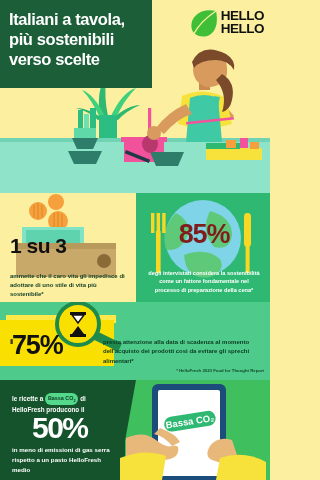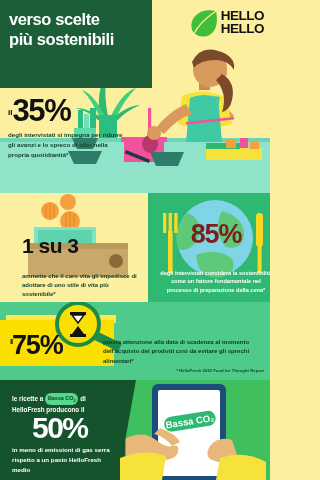--- a/index.html
+++ b/index.html
@@ -62,21 +62,21 @@
     font-size: 8px; vertical-align: super;
     font-weight: bold;
   }
   .body-txt {
     font-size: 6.2px; line-height: 1.55;
     color: #14412A; margin-top: 5px;
     font-weight: 600;
   }
   
   .sec-two {
-    position: absolute; left: 12px; top: 193px;
+    position: absolute; left: 0; top: 193px;
     width: 236px; height: 109px;
   }
   .sec-two-left {
     position: absolute; left: 0; top: 0;
     width: 136px; height: 109px;
     background: #FCF0A0; overflow: hidden;
   }
   .sec-two-right {
     position: absolute; left: 136px; top: 0;
     width: 134px; height: 109px;
@@ -251,41 +251,36 @@
       </g>
 
       <rect x="206" y="148" width="56" height="12" rx="1.5" fill="#F7E23C"></rect>
       <rect x="206" y="143" width="34" height="6" fill="#2EB872"></rect>
       <rect x="226" y="140" width="10" height="8" fill="#F5A03C"></rect>
       <rect x="240" y="138" width="8" height="10" fill="#F2529B"></rect>
       <rect x="250" y="142" width="9" height="7" fill="#F5A03C"></rect>
     </svg>
 
     <div class="title-panel">
+      <div class="title-text">Italiani a tavola,</div>
+      <div class="title-text">più sostenibili</div>
       <div class="title-text">verso scelte</div>
-      <div class="title-text">più sostenibili</div>
     </div>
 
     <div class="logo-wrap">
       <svg class="logo-leaf" viewBox="0 0 40 40">
         <path d="M34 6 C16 2 4 12 4 24 C4 32 10 37 18 37 C30 37 38 26 34 6 Z" fill="#3FBF38"></path>
         <path d="M34 6 C22 14 12 24 7 34" stroke="#FCF0A0" stroke-width="1.6" fill="none"></path>
       </svg>
       <div>
         <div class="logo-word">HELLO</div>
         <div class="logo-word">HELLO</div>
       </div>
     </div>
 
-    <div class="stat35">
-      <div>
-        <span class="sup-mark">il</span><span class="big-num">35%</span>
-      </div>
-      <div class="body-txt">degli intervistati si impegna per ridurre gli avanzi e lo spreco di cibo nella propria quotidianità*</div>
-    </div>
   </div>
 
   <div class="sec-two">
 
     <div class="sec-two-left">
       <svg width="136" height="109" style="position:absolute;left:0;top:0">
 
         <circle cx="38" cy="18" r="9" fill="#F5A03C"></circle>
         <circle cx="56" cy="9" r="8" fill="#F5A03C"></circle>
         <circle cx="58" cy="28" r="10" fill="#F5A03C"></circle>

